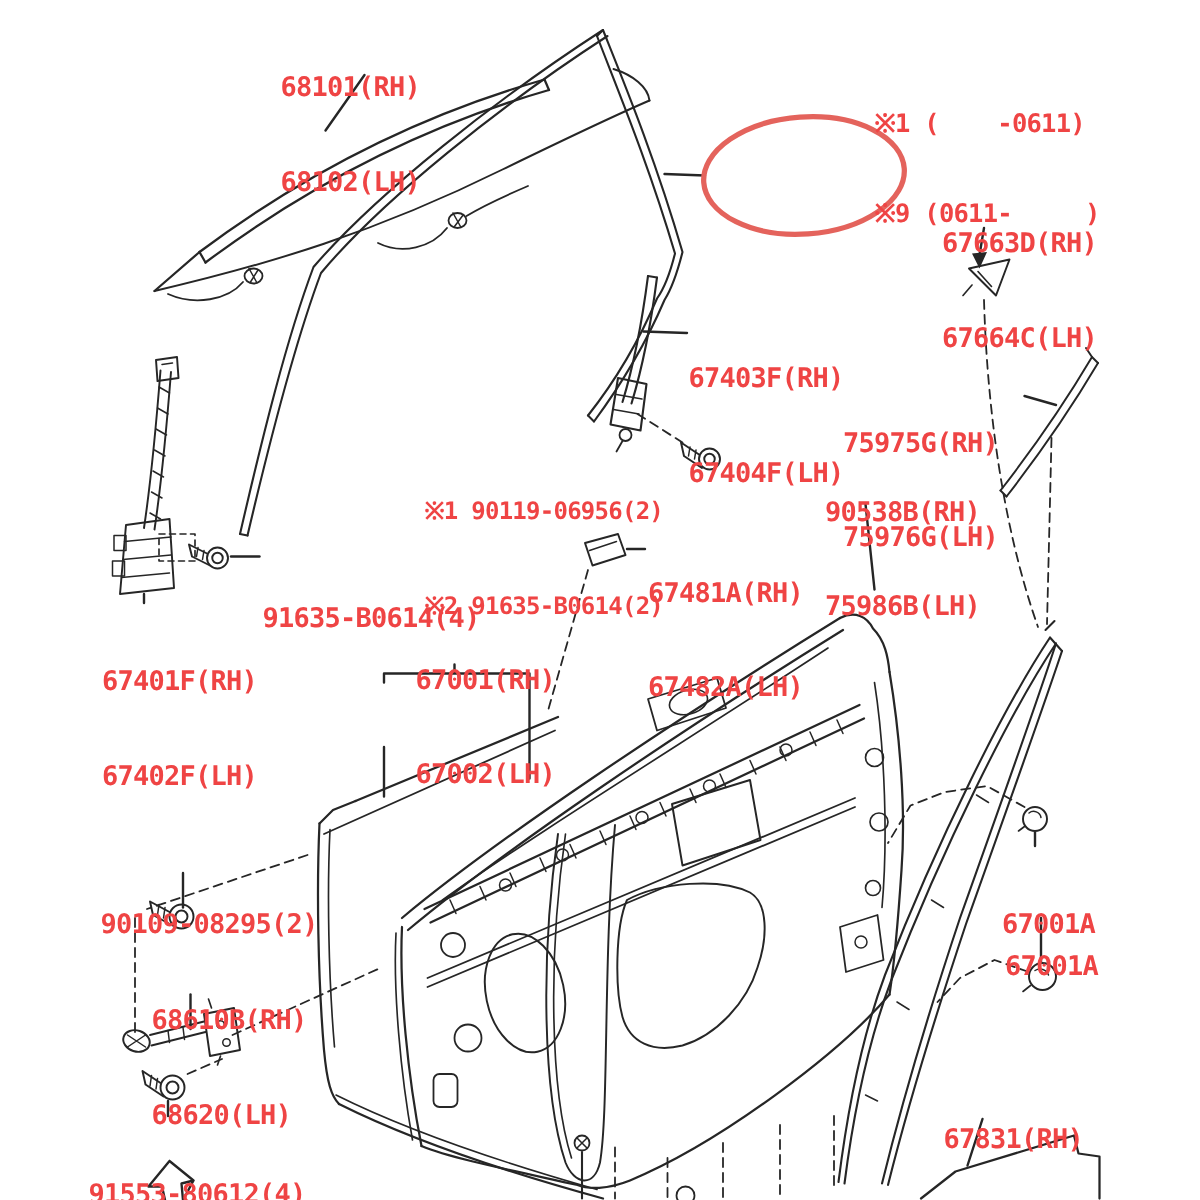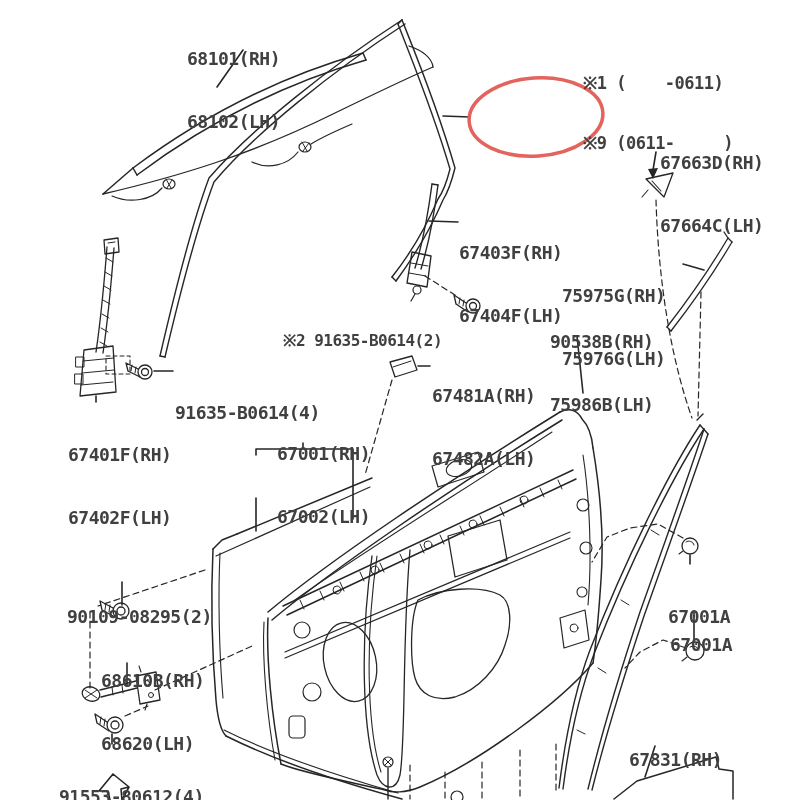--- a/index.html
+++ b/index.html
@@ -1,20 +1,20 @@
 <!DOCTYPE html>
 <html><head>
 <meta charset="utf-8">
 <style>
   html,body{margin:0;padding:0;background:#ffffff;}
   #stage{position:relative;width:800px;height:800px;background:#ffffff;overflow:hidden;
          font-family:"DejaVu Sans Mono","Liberation Mono",monospace;}
   #drawing{position:absolute;left:0;top:0;}
   .lbl{position:absolute;font-weight:bold;font-size:18px;line-height:21px;
-       letter-spacing:-0.5px;color:#404040;white-space:pre;}
+       letter-spacing:-0.5px;color:#ef4444;white-space:pre;}
   .lbl span{display:block;}
   .note{font-size:17px;line-height:20px;}
   .small{font-size:16px;line-height:21px;}
 </style>
 </head>
 <body>
 
 <div id="stage">
 
 <svg id="drawing" width="800" height="800" viewBox="0 0 800 800" fill="none" stroke="#262626" stroke-width="1.5" stroke-linecap="round" stroke-linejoin="round">
@@ -246,37 +246,38 @@
 </svg>
 
 <div class="lbl" style="left:187px;top:6px">
   <span>68101(RH)</span>
   <span>68102(LH)</span>
 </div>
 <div class="lbl note" style="left:583px;top:33px">
   <span>※1 (    -0611)</span>
   <span>※9 (0611-     )</span>
 </div>
-<div class="lbl" style="left:660px;top:110px">
+<div class="lbl" style="left:628px;top:110px">
   <span>67663D(RH)</span>
   <span>67664C(LH)</span>
 </div>
 <div class="lbl" style="left:459px;top:200px">
   <span>67403F(RH)</span>
   <span>67404F(LH)</span>
 </div>
 <div class="lbl" style="left:562px;top:243px">
   <span>75975G(RH)</span>
   <span>75976G(LH)</span>
 </div>
 <div class="lbl" style="left:550px;top:289px">
   <span>90538B(RH)</span>
   <span>75986B(LH)</span>
 </div>
 <div class="lbl small" style="left:283px;top:288px">
+  <span>※1 90119-06956(2)</span>
   <span>※2 91635-B0614(2)</span>
 </div>
 <div class="lbl" style="left:432px;top:343px">
   <span>67481A(RH)</span>
   <span>67482A(LH)</span>
 </div>
 <div class="lbl" style="left:175px;top:360px">
   <span>91635-B0614(4)</span>
 </div>
 <div class="lbl" style="left:68px;top:402px">

